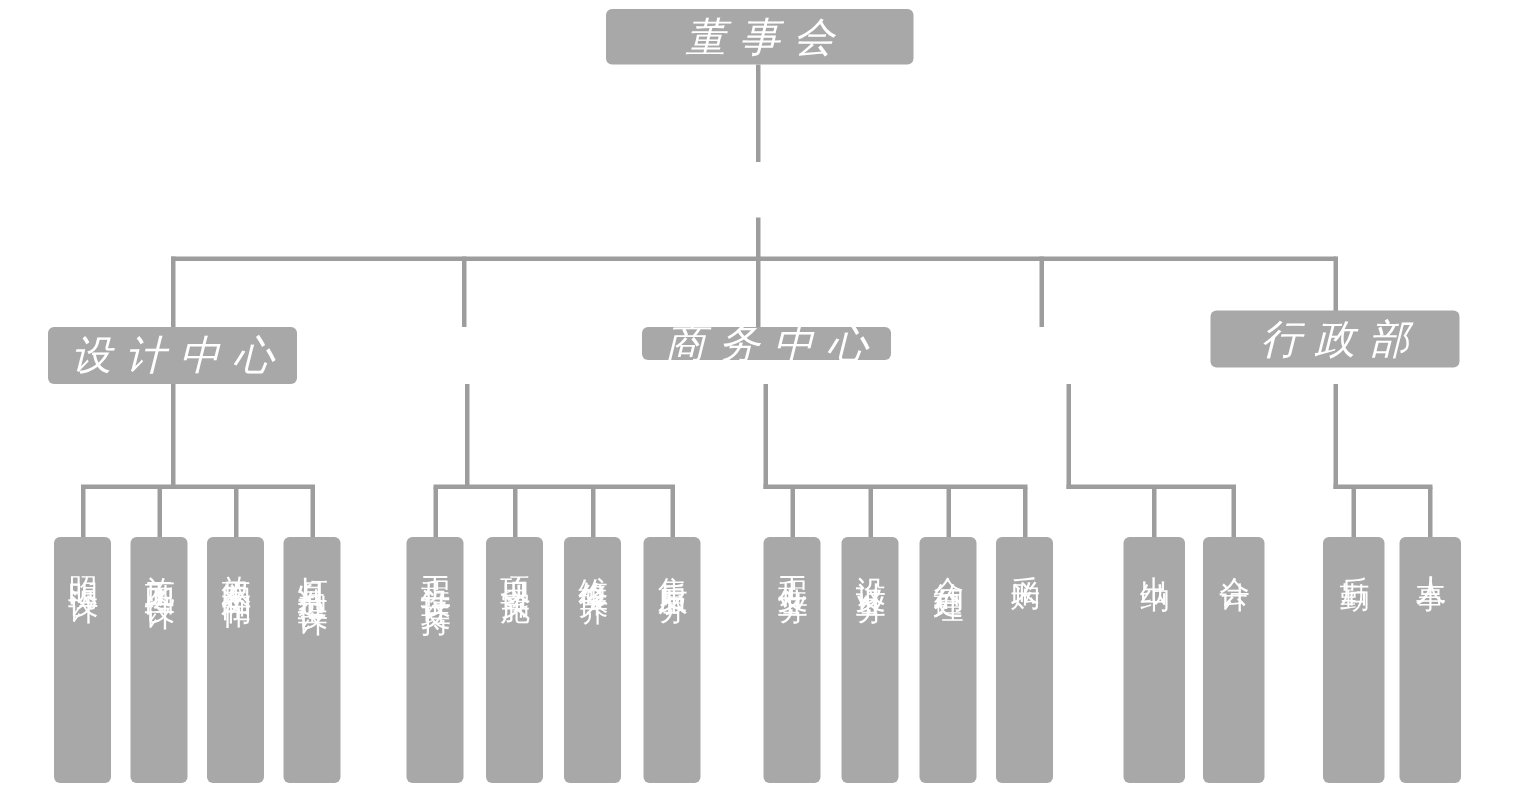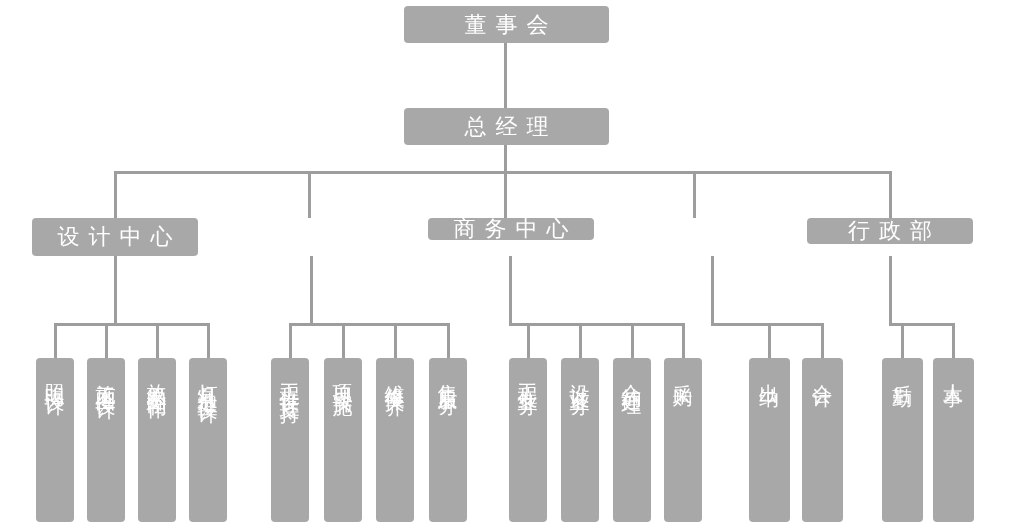--- a/index.html
+++ b/index.html
@@ -22,24 +22,25 @@
   }
   
   .box {
     position: absolute;
     background: var(--box, #a8a8a8);
     border-radius: 4px;
     color: var(--text, #ffffff);
     display: flex;
     align-items: center;
     justify-content: center;
-    font-size: 22px;
+    font-size: 27px;
     letter-spacing: 9px;
     text-indent: 9px;
     white-space: nowrap;
+    font-style: italic;
   }
   
   .leaf {
     position: absolute;
     top: 358px;
     height: 164px;
     background: var(--box, #a8a8a8);
     border-radius: 4px;
     display: flex;
     justify-content: center;
@@ -93,25 +94,24 @@
   <div class="ln" style="left:527px;top:325px;width:3px;height:33px"></div>
   <div class="ln" style="left:579px;top:325px;width:3px;height:33px"></div>
   <div class="ln" style="left:631px;top:325px;width:3px;height:33px"></div>
   <div class="ln" style="left:682px;top:325px;width:3px;height:33px"></div>
   <div class="ln" style="left:768px;top:325px;width:3px;height:33px"></div>
   <div class="ln" style="left:821px;top:325px;width:3px;height:33px"></div>
   <div class="ln" style="left:901px;top:325px;width:3px;height:33px"></div>
   <div class="ln" style="left:952px;top:325px;width:3px;height:33px"></div>
 
   <div class="box" style="left:404px;top:6px;width:205px;height:37px">董事会</div>
-  <div class="box" style="left:404px;top:108px;width:205px;height:37px">总经理</div>
 
   <div class="box" style="left:32px;top:218px;width:166px;height:38px">设计中心</div>
   <div class="box" style="left:428px;top:218px;width:166px;height:22px">商务中心</div>
-  <div class="box" style="left:807px;top:218px;width:166px;height:26px">行政部</div>
+  <div class="box" style="left:807px;top:207px;width:166px;height:38px">行政部</div>
 
   <div class="leaf" style="left:36px;width:38px">
       <span>照明设计</span>
     </div>
   <div class="leaf" style="left:87px;width:38px">
       <span>施工图设计</span>
     </div>
   <div class="leaf" style="left:138px;width:38px">
       <span>效果图制作</span>
     </div>

